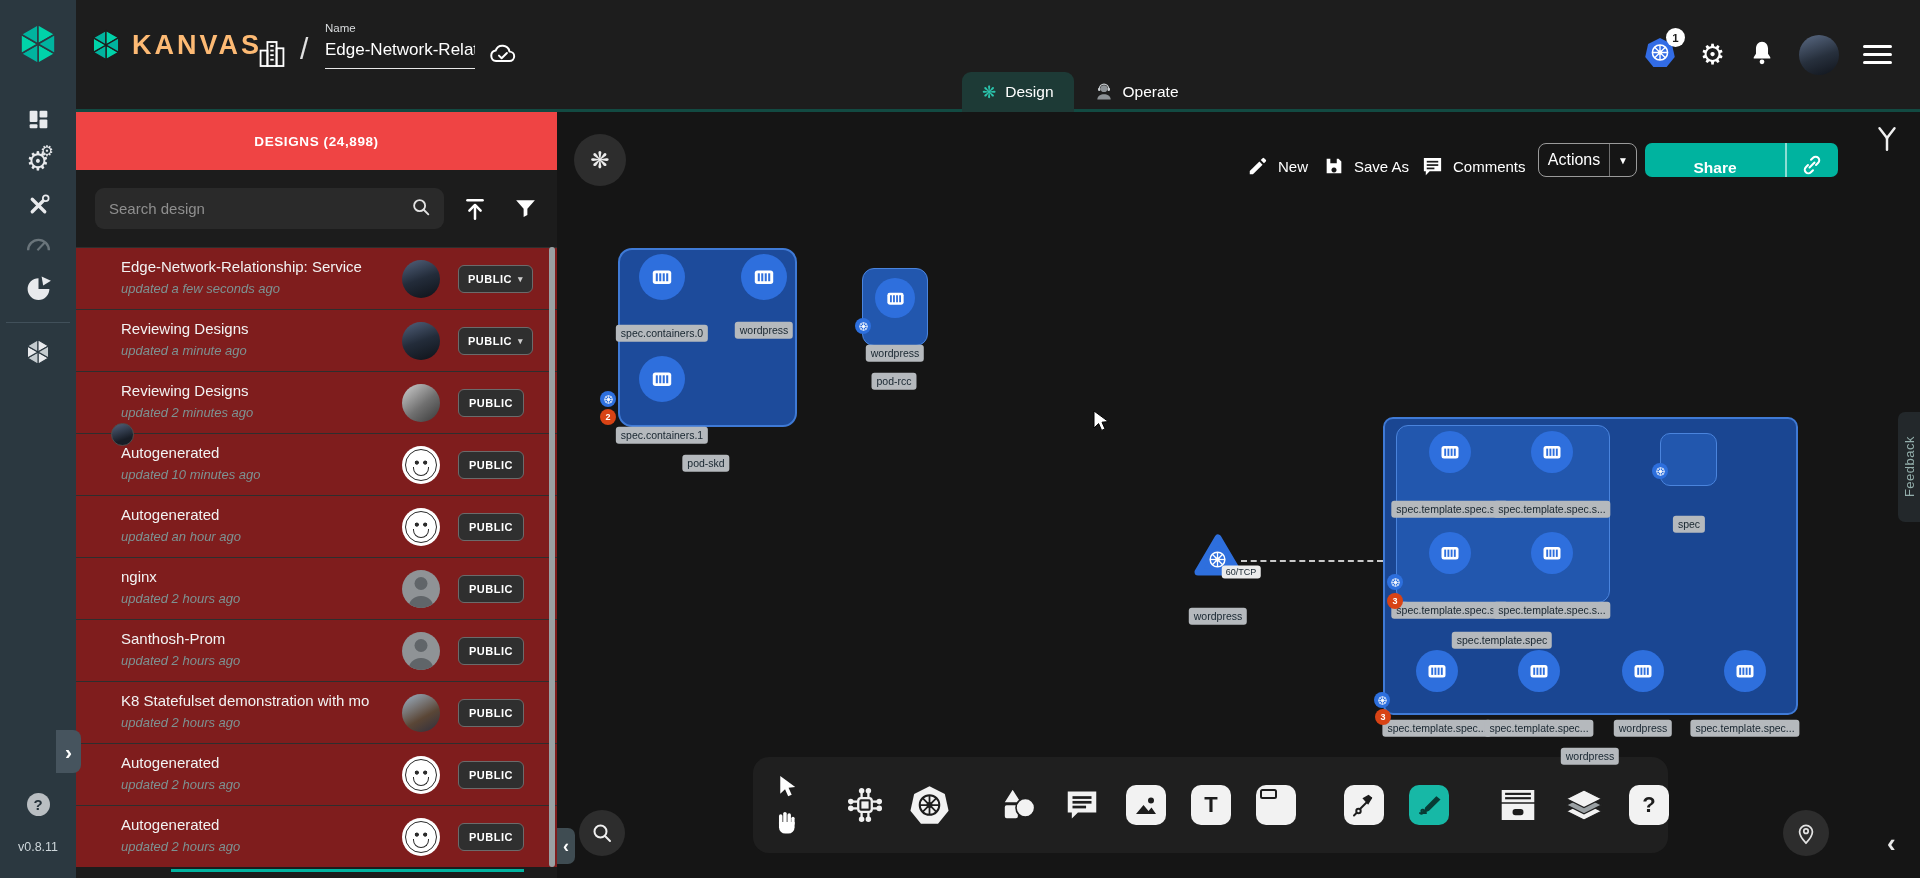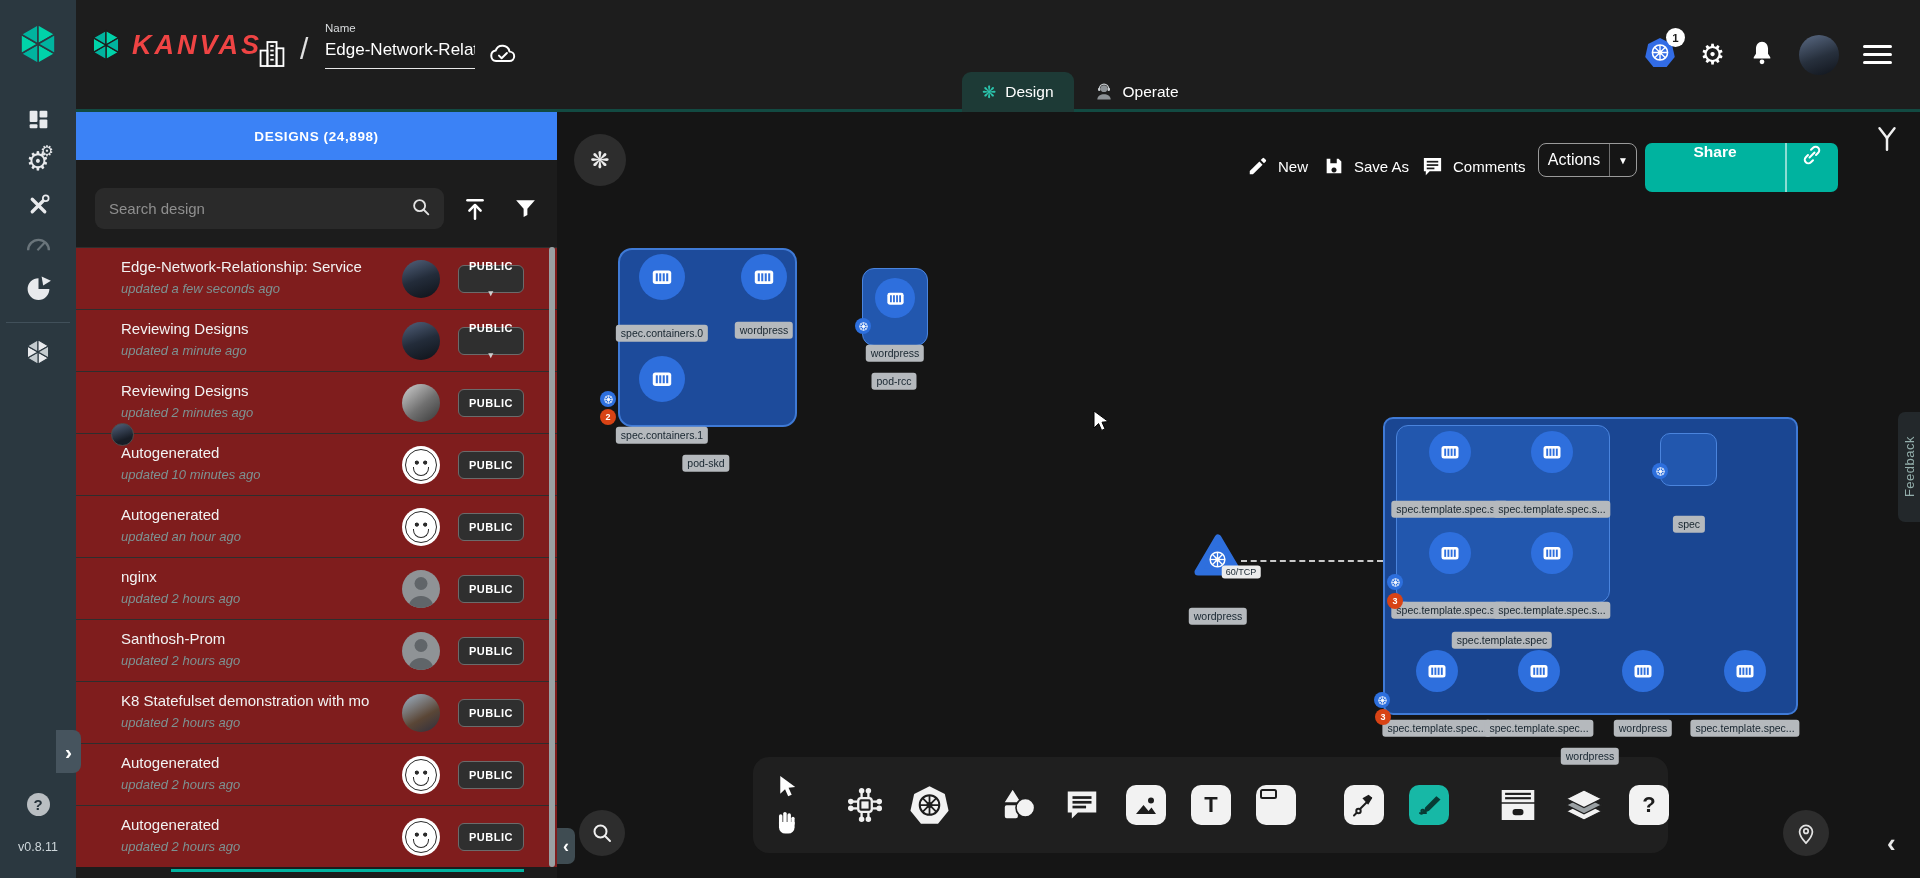--- a/index.html
+++ b/index.html
@@ -20,21 +20,21 @@
     font-size:15px; font-weight:700; display:flex; align-items:center; justify-content:center; }
   .version { position:absolute; left:0; width:76px; text-align:center; color:#cdd6da; font-size:12.5px; }
   .rail-expand { position:absolute; left:56px; top:730px; width:25px; height:43px; background:#46545e;
     border-radius:0 8px 8px 0; color:#fff; display:flex; align-items:center; justify-content:center;
     font-size:21px; font-weight:700; cursor:pointer; z-index:40; }
 
   
   .header { position:absolute; left:76px; top:0; width:1844px; height:112px; background:#1d1d1d;
     border-bottom:3px solid #124a42; z-index:25; }
   .brand { position:absolute; left:12px; top:27px; display:flex; align-items:center; gap:8px; }
-  .brand-word { color:#ef4444; font-size:27px; font-weight:700; letter-spacing:3px;font-style:italic; }
+  .brand-word { color:#fdba74; font-size:27px; font-weight:700; letter-spacing:3px; }
   .bc-sep { position:absolute; left:224px; top:32px; color:#e0e0e0; font-size:30px; font-weight:300; }
   .name-group { position:absolute; left:249px; top:22px; }
   .name-label { color:#d9dcde; font-size:11.5px; }
   .name-input { background:transparent; border:none; border-bottom:1.5px solid #e8e8e8; outline:none;
     color:#fff; font-size:17px; width:150px; padding:6px 0 8px 0; font-family:"Liberation Sans",sans-serif; }
   .cloud-ico { position:absolute; left:412px; top:40px; }
   .bld-ico { position:absolute; left:180px; top:38px; }
   .hdr-right { position:absolute; right:28px; top:0; height:109px; display:flex; align-items:center; gap:24px; }
   .k8s-wrap { position:relative; }
   .k8s-badge { position:absolute; right:-9px; top:-9px; width:19px; height:19px; background:#fff; color:#1d1d1d;
@@ -47,21 +47,21 @@
 
   
   .tabs { position:absolute; left:886px; bottom:-3px; display:flex; align-items:flex-end; }
   .tab { height:40px; display:flex; align-items:center; gap:9px; padding:0 20px; color:#fff;
     font-size:15.5px; cursor:pointer; border-radius:9px 9px 0 0; }
   .tab.active { background:#1d3a36; }
   .tab-ico-design { color:#2bc5ad; font-size:17px; line-height:1; }
 
   
   .panel { position:absolute; left:76px; top:112px; width:481px; height:766px; background:#1c1c1c; z-index:20; overflow:hidden; }
-  .panel-title { position:absolute; left:0; top:0; width:100%; height:48px; background:#3b82f6;
+  .panel-title { position:absolute; left:0; top:0; width:100%; height:58px; background:#ef4444;
     color:#fff; font-size:13.5px; font-weight:600; letter-spacing:.6px;
     display:flex; align-items:center; justify-content:center; }
   .search-box { position:absolute; left:19px; top:76px; width:349px; height:41px; background:#2a2a2a;
     border-radius:9px; display:flex; align-items:center; padding:0 12px 0 14px; }
   .search-box input { flex:1; background:transparent; border:none; outline:none; color:#ddd;
     font-size:15px; font-family:"Liberation Sans",sans-serif; }
   .search-box input::placeholder { color:#8f8f8f; }
   .panel-tool { position:absolute; top:84px; color:#fff; cursor:pointer; }
   .rows { position:absolute; left:0; top:135px; width:481px; }
   .row { position:relative; width:100%; height:62px; border-top:1px solid #2e2e2e; background:#7f1d1d;
@@ -79,42 +79,42 @@
                radial-gradient(circle at 64% 42%,#2b2b2b 1.7px,transparent 2.4px); }
   [data-avatar="smiley"]::after { content:""; position:absolute; left:50%; top:55%; width:14px; height:8px;
     transform:translateX(-50%); border:1.7px solid #2b2b2b; border-top:none; border-radius:0 0 12px 12px; }
   [data-avatar="person"] { background:#8f9396; overflow:hidden; }
   [data-avatar="person"]::before { content:""; position:absolute; left:50%; top:7px; width:13px; height:13px;
     transform:translateX(-50%); background:#606569; border-radius:50%; }
   [data-avatar="person"]::after { content:""; position:absolute; left:50%; bottom:-3px; width:25px; height:15px;
     transform:translateX(-50%); background:#606569; border-radius:12px 12px 0 0; }
   .pub-badge { position:absolute; left:382px; top:17px; height:28px; min-width:66px; padding:0 9px;
     background:#2f2f2f; border:1px solid #6b6b6b; border-radius:6px; color:#fff; font-size:11px;
-    font-weight:700; letter-spacing:.5px; display:flex; align-items:center; justify-content:center; gap:16px; cursor:pointer;flex-direction:column; }
+    font-weight:700; letter-spacing:.5px; display:flex; align-items:center; justify-content:center; gap:6px; cursor:pointer; }
   .pub-caret { font-size:9px; color:#cfcfcf; }
   .mini-avatar { position:absolute; left:35px; top:311px; width:23px; height:23px; border-radius:50%;
     border:1.5px solid #4d4d4d; background:linear-gradient(160deg,#53627c,#171d26 70%); z-index:5; }
   .sel-line { position:absolute; left:95px; top:757px; width:353px; height:3px; background:#00b39f; }
   .pscroll { position:absolute; right:2px; top:135px; width:6px; height:620px; background:#9aa0a3; border-radius:3px; }
 
   
   .canvas { position:absolute; left:557px; top:112px; width:1363px; height:766px; background:#151515; }
   .circle-btn { position:absolute; border-radius:50%; background:#2d2d2d; display:flex;
     align-items:center; justify-content:center; cursor:pointer; }
   .snowflake-glyph { color:#ececec; font-size:23px; line-height:1; }
 
   .ctool-btn { position:absolute; display:flex; align-items:center; gap:9px; color:#fff; font-size:15px;
     cursor:pointer; height:32px; }
   .actions-btn { position:absolute; left:981px; top:31px; width:99px; height:34px; border:1.5px solid #9a9a9a;
     border-radius:8px; color:#fff; font-size:16px; display:flex; align-items:center; cursor:pointer; background:transparent; }
   .actions-txt { flex:1; text-align:center; }
   .actions-sep { width:1px; height:100%; background:#6e6e6e; }
   .actions-caret { width:26px; text-align:center; font-size:10px; }
-  .share-btn { position:absolute; left:1088px; top:31px; width:193px; height:49px; background:#00b39f;
-    border-radius:7px; display:flex; align-items:flex-start; color:#fff; cursor:pointer; }
+  .share-btn { position:absolute; left:1088px; top:31px; width:193px; height:34px; background:#00b39f;
+    border-radius:7px; display:flex; align-items:flex-end; color:#fff; cursor:pointer; }
   .share-txt { width:140px; text-align:center; font-size:15.5px; font-weight:600; }
   .share-sep { width:1.5px; height:100%; background:#e6fffb66; background:rgba(255,255,255,.55); }
 
   
   .knode { position:absolute; border-radius:14px; background:#1d4b9b; border:2px solid #3f7ad6; }
   .knode.inner { background:#2257ae; border:1.5px solid #4a84dd; border-radius:12px; }
   .cnode { position:absolute; width:46px; height:46px; border-radius:50%; background:#2e6fdd;
     transform:translate(-50%,-50%); display:flex; align-items:center; justify-content:center; cursor:pointer; }
   .cnode.d40 { width:40px; height:40px; }
   .cnode.d42 { width:42px; height:42px; }

